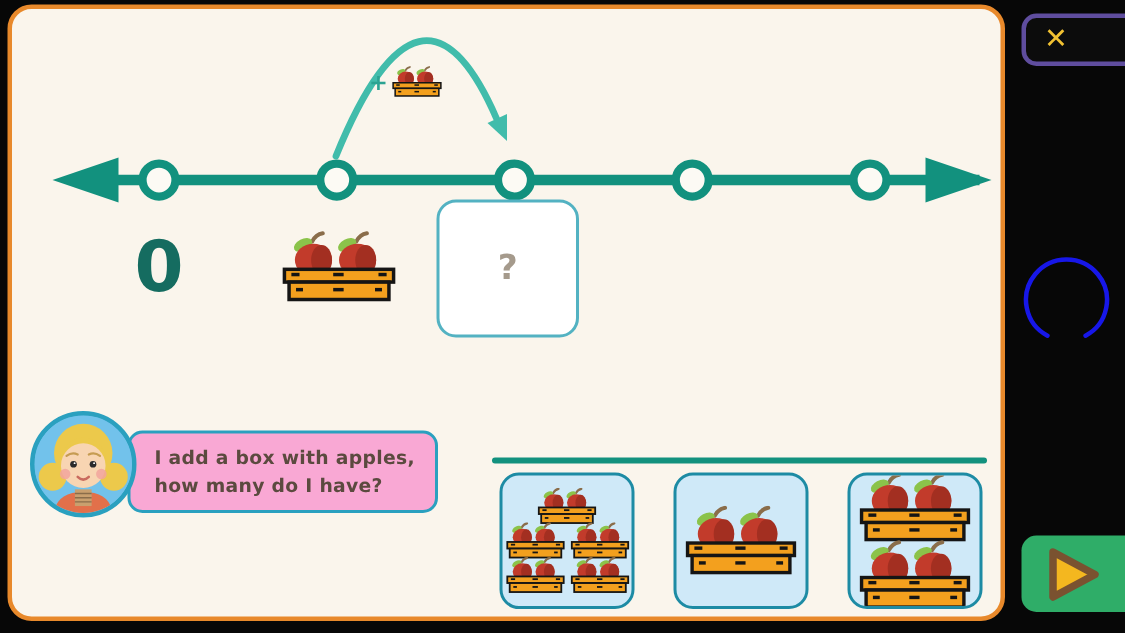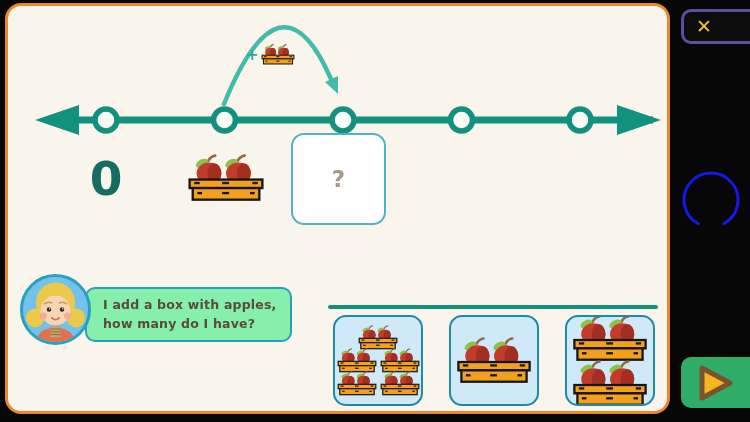--- a/index.html
+++ b/index.html
@@ -22,21 +22,21 @@
   .zero-label{position:absolute;left:74px;top:144px;width:48px;height:58px;text-align:center;
               font-size:47px;font-weight:600;color:#156c60;line-height:58px;}
   .start-box{position:absolute;left:179px;top:148px;width:78px;height:48px;}
   .question-box{position:absolute;left:283px;top:127px;width:95px;height:92px;box-sizing:border-box;
                 background:#ffffff;border:2px solid #53b2c2;border-radius:13px;
                 display:flex;align-items:center;justify-content:center;}
   .question-box span{font-size:23px;font-weight:600;color:#a59a8c;}
 
   
   .speech-bubble{position:absolute;left:77px;top:281px;width:207px;min-height:46px;box-sizing:border-box;
-                 background:#86efac;border:2px solid #2aa0bf;border-radius:10px;
+                 background:#f9a8d4;border:2px solid #2aa0bf;border-radius:10px;
                  padding:6px 10px 6px 16px;}
   .speech-bubble p{margin:0;font-size:12.5px;font-weight:600;color:#5b4a3f;line-height:1.55;
                    letter-spacing:.2px;}
   .avatar{position:absolute;left:12px;top:268px;width:71px;height:71px;border-radius:50%;
           box-sizing:border-box;border:3px solid #2aa0bf;background:#72c2eb;overflow:hidden;}
   .avatar svg{display:block;width:100%;height:100%;}
 
   
   .answers-divider{position:absolute;left:320px;top:299px;width:330px;height:4px;
                    background:#12917e;border-radius:2px;}

